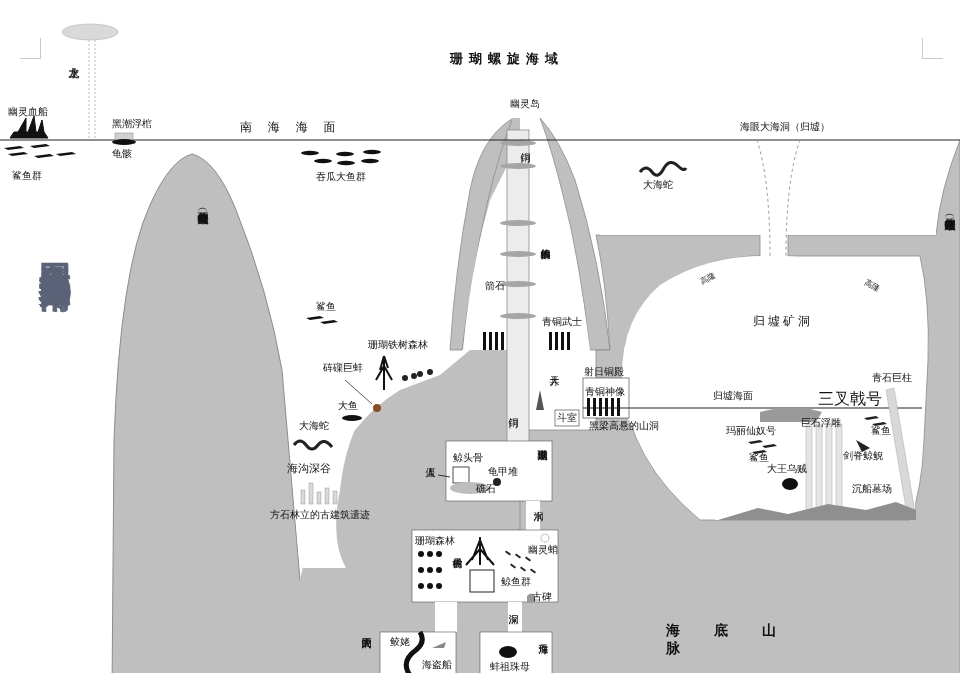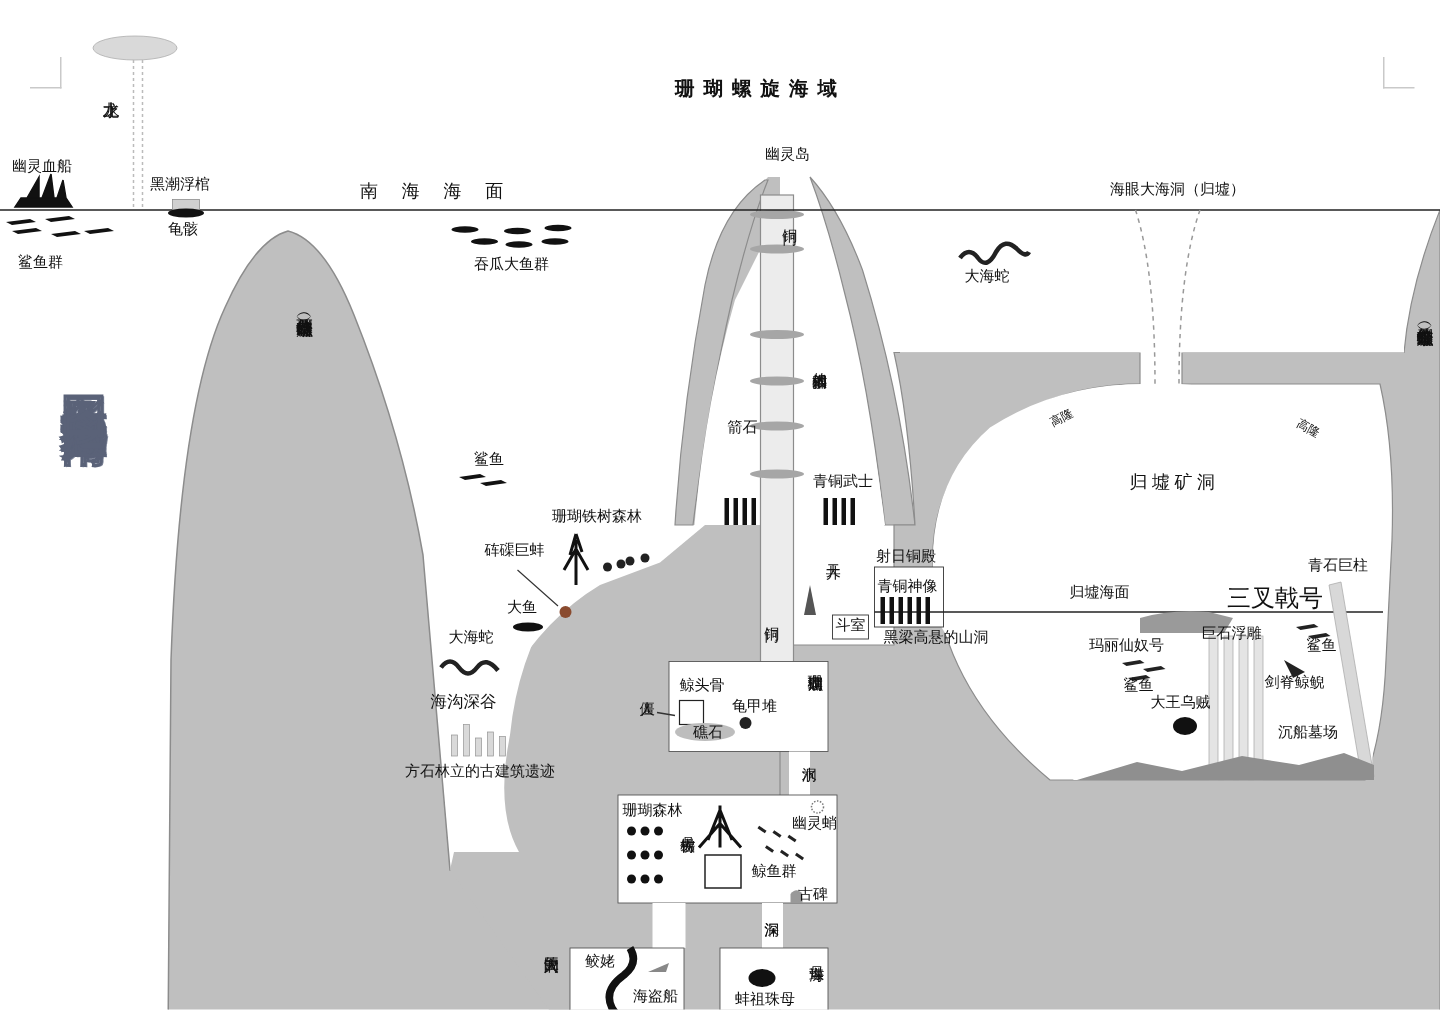--- a/index.html
+++ b/index.html
@@ -206,26 +206,27 @@
     <g fill="#222">
       <path d="M864 398 l12 -2 l3 2 l-12 2 z"></path>
         <path d="M872 404 l12 -2 l3 2 l-12 2 z"></path>
     </g>
     <path d="M856 420 l14 8 l-8 4 z" fill="#222"></path>
     <ellipse cx="790" cy="464" rx="8" ry="6" fill="#111"></ellipse>
   </svg>
 
   <div class="title" style="left:450px; top:30px;">珊瑚螺旋海域</div>
   <div class="bigtitle">南海归墟海底地形图</div>
+  <div class="mtn">海底山脉</div>
 
   <div class="lbl" style="left:240px; top:101px; letter-spacing:6px; font-size:12px;">南 海 海 面</div>
   <div class="lbl v" style="left:68px; top:38px;">龙上水</div>
   <div class="lbl" style="left:8px; top:87px; font-size:10px;">幽灵血船</div>
   <div class="lbl" style="left:12px; top:151px; font-size:10px;">鲨鱼群</div>
-  <div class="lbl" style="left:100px; top:99px; font-size:10px;">黑潮浮棺</div>
+  <div class="lbl" style="left:112px; top:99px; font-size:10px;">黑潮浮棺</div>
   <div class="lbl" style="left:112px; top:129px; font-size:10px;">龟骸</div>
   <div class="lbl" style="left:316px; top:152px; font-size:10px;">吞瓜大鱼群</div>
   <div class="lbl" style="left:510px; top:79px; font-size:10px;">幽灵岛</div>
   <div class="lbl" style="left:740px; top:102px; font-size:10px;">海眼大海洞（归墟）</div>
   <div class="lbl" style="left:643px; top:160px; font-size:10px;">大海蛇</div>
 
   <div class="lbl v" style="left:197px; top:184px; font-size:11px;">西侧（外螺旋）暗礁群</div>
   <div class="lbl" style="left:316px; top:282px; font-size:10px;">鲨鱼</div>
   <div class="lbl" style="left:368px; top:320px; font-size:10px;text-align:right;">珊瑚铁树森林</div>
   <div class="lbl" style="left:323px; top:343px; font-size:10px;">砗磲巨蚌</div>
@@ -241,21 +242,21 @@
   <div class="lbl v" style="left:549px; top:348px; font-size:10px;">天井</div>
   <div class="lbl v" style="left:508px; top:390px; font-size:10px;">铜门</div>
   <div class="lbl" style="left:557px; top:393px; font-size:10px;">斗室</div>
   <div class="lbl" style="left:584px; top:347px; font-size:10px;">射日铜殿</div>
   <div class="lbl" style="left:585px; top:367px; font-size:10px;">青铜神像</div>
   <div class="lbl" style="left:589px; top:401px; font-size:10px;">黑梁高悬的山洞</div>
 
   <div class="lbl" style="left:453px; top:433px; font-size:10px;">鲸头骨</div>
   <div class="lbl v" style="left:425px; top:440px; font-size:10px;">僵人</div>
   <div class="lbl" style="left:488px; top:447px; font-size:10px;">龟甲堆</div>
-  <div class="lbl" style="left:462px; top:464px; font-size:10px;">礁石</div>
+  <div class="lbl" style="left:476px; top:464px; font-size:10px;">礁石</div>
   <div class="lbl v" style="left:537px; top:422px; font-size:10px;">珊瑚礁洞窟</div>
   <div class="lbl v" style="left:533px; top:483px; font-size:10px;">水洞</div>
   <div class="lbl" style="left:415px; top:516px; font-size:10px;text-align:right;">珊瑚森林</div>
   <div class="lbl v" style="left:452px; top:530px; font-size:10px;">古鼎铁树</div>
   <div class="lbl" style="left:528px; top:525px; font-size:10px;">幽灵蛸</div>
   <div class="lbl" style="left:501px; top:557px; font-size:10px;">鲸鱼群</div>
   <div class="lbl" style="left:532px; top:572px; font-size:10px;">古碑</div>
   <div class="lbl v" style="left:508px; top:586px; font-size:10px;">深洞</div>
   <div class="lbl v" style="left:361px; top:610px; font-size:10px;">巨大的洞穴</div>
   <div class="lbl" style="left:390px; top:617px; font-size:10px;">鲛姥</div>

